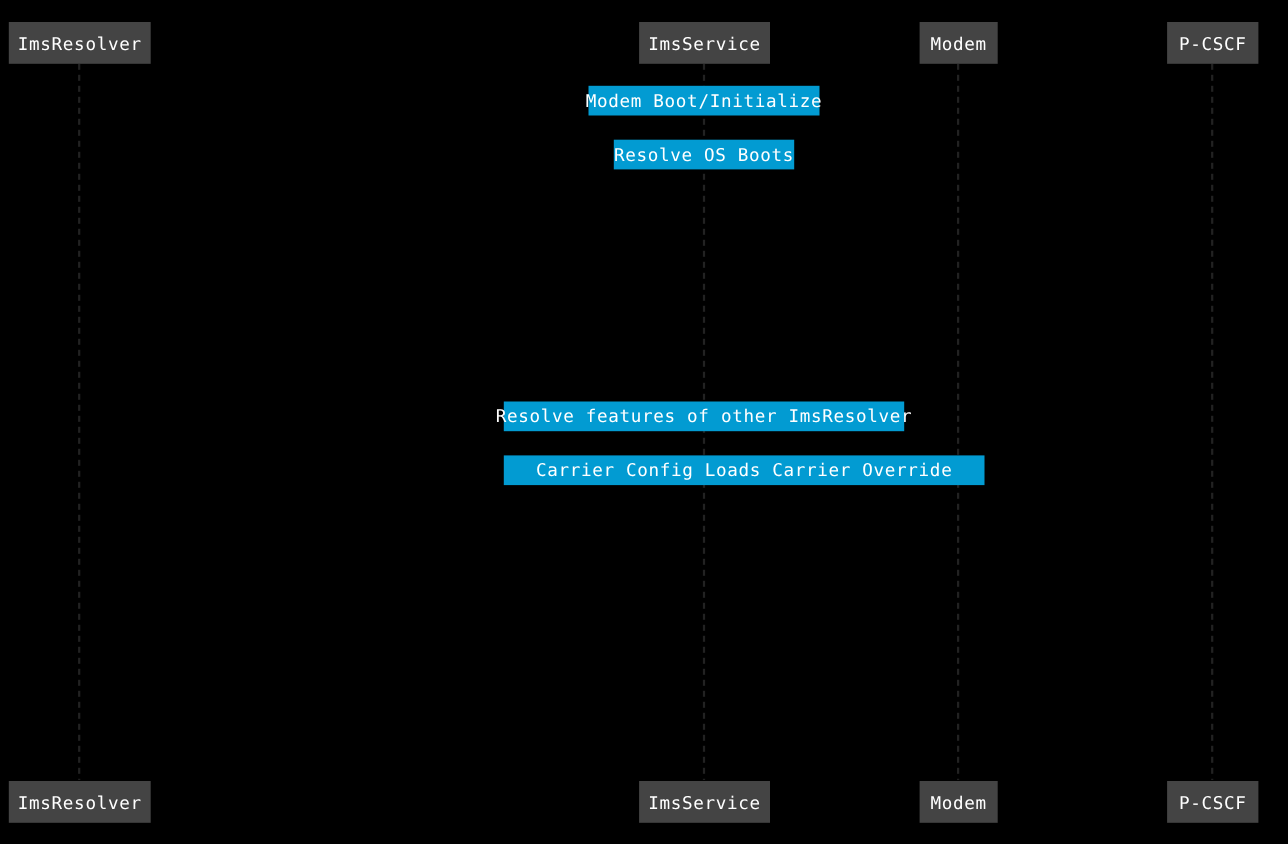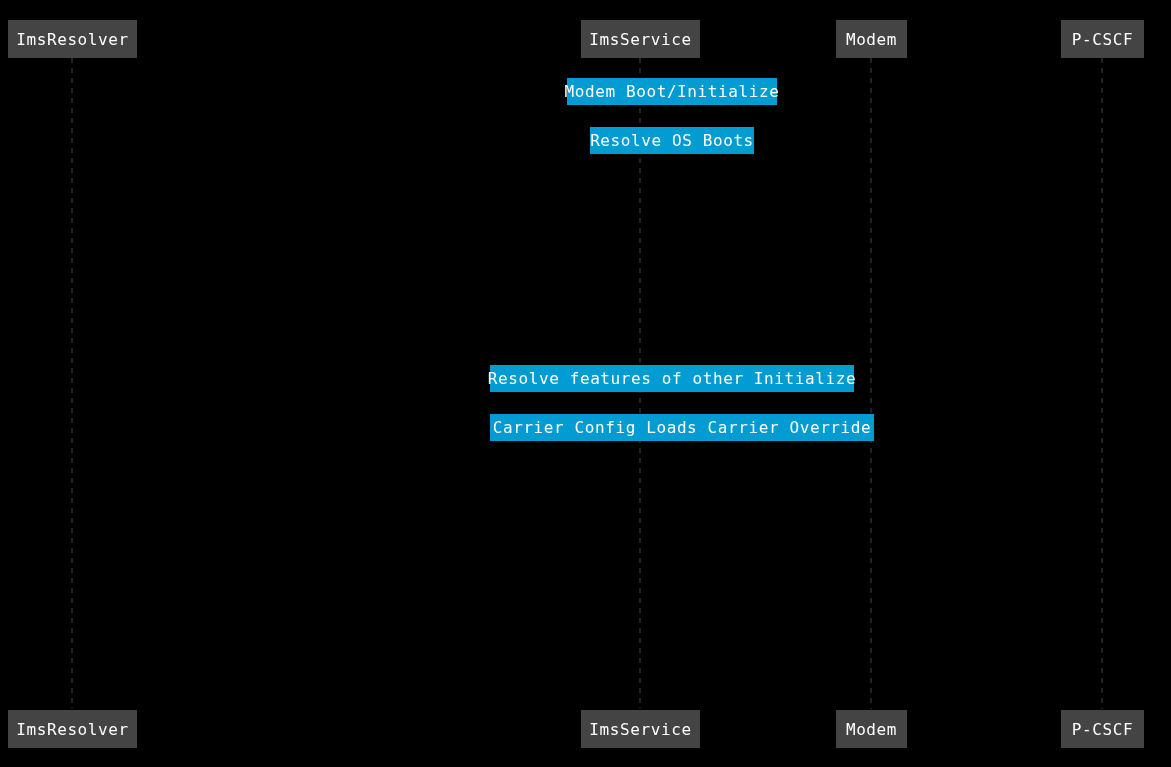--- a/index.html
+++ b/index.html
@@ -57,21 +57,20 @@
     color: #ffffff;
     display: flex;
     align-items: center;
     justify-content: center;
     font-size: 16px;
     letter-spacing: 0.6px;
     height: 27px;
     z-index: 4;
     white-space: nowrap;
     box-sizing: border-box;
-    margin-left: 32px;
   }
 </style>
 </head>
 <body>
 
 <div id="diagram">
 
   <div class="lifeline" style="left:71px;"></div>
   <div class="lifeline" style="left:639px;"></div>
   <div class="lifeline" style="left:870px;"></div>
@@ -82,23 +81,23 @@
   <div class="participant" style="left:581px; top:20px; width:119px;">ImsService</div>
 
   <div class="participant" style="left:836px; top:20px; width:71px;">Modem</div>
 
   <div class="participant" style="left:1061px; top:20px; width:83px;">P-CSCF</div>
 
   <div class="note" style="left:535px; top:78px; width:210px;">Modem Boot/Initialize</div>
 
   <div class="note" style="left:558px; top:127px; width:164px;">Resolve OS Boots</div>
 
-  <div class="note" style="left:458px; top:365px; width:364px;">Resolve features of other Initialize</div>
+  <div class="note" style="left:458px; top:365px; width:364px;">Resolve features of other ImsResolver</div>
 
-  <div class="note" style="left:458px; top:414px; width:384px;">Carrier Config Loads Carrier Override</div>
+  <div class="note" style="left:458px; top:414px; width:437px;">Carrier Config Loads Carrier Override</div>
 
   <div class="participant" style="left:8px; top:710px; width:129px;">ImsResolver</div>
 
   <div class="participant" style="left:581px; top:710px; width:119px;">ImsService</div>
 
   <div class="participant" style="left:836px; top:710px; width:71px;">Modem</div>
 
   <div class="participant" style="left:1061px; top:710px; width:83px;">P-CSCF</div>
 
 </div>

